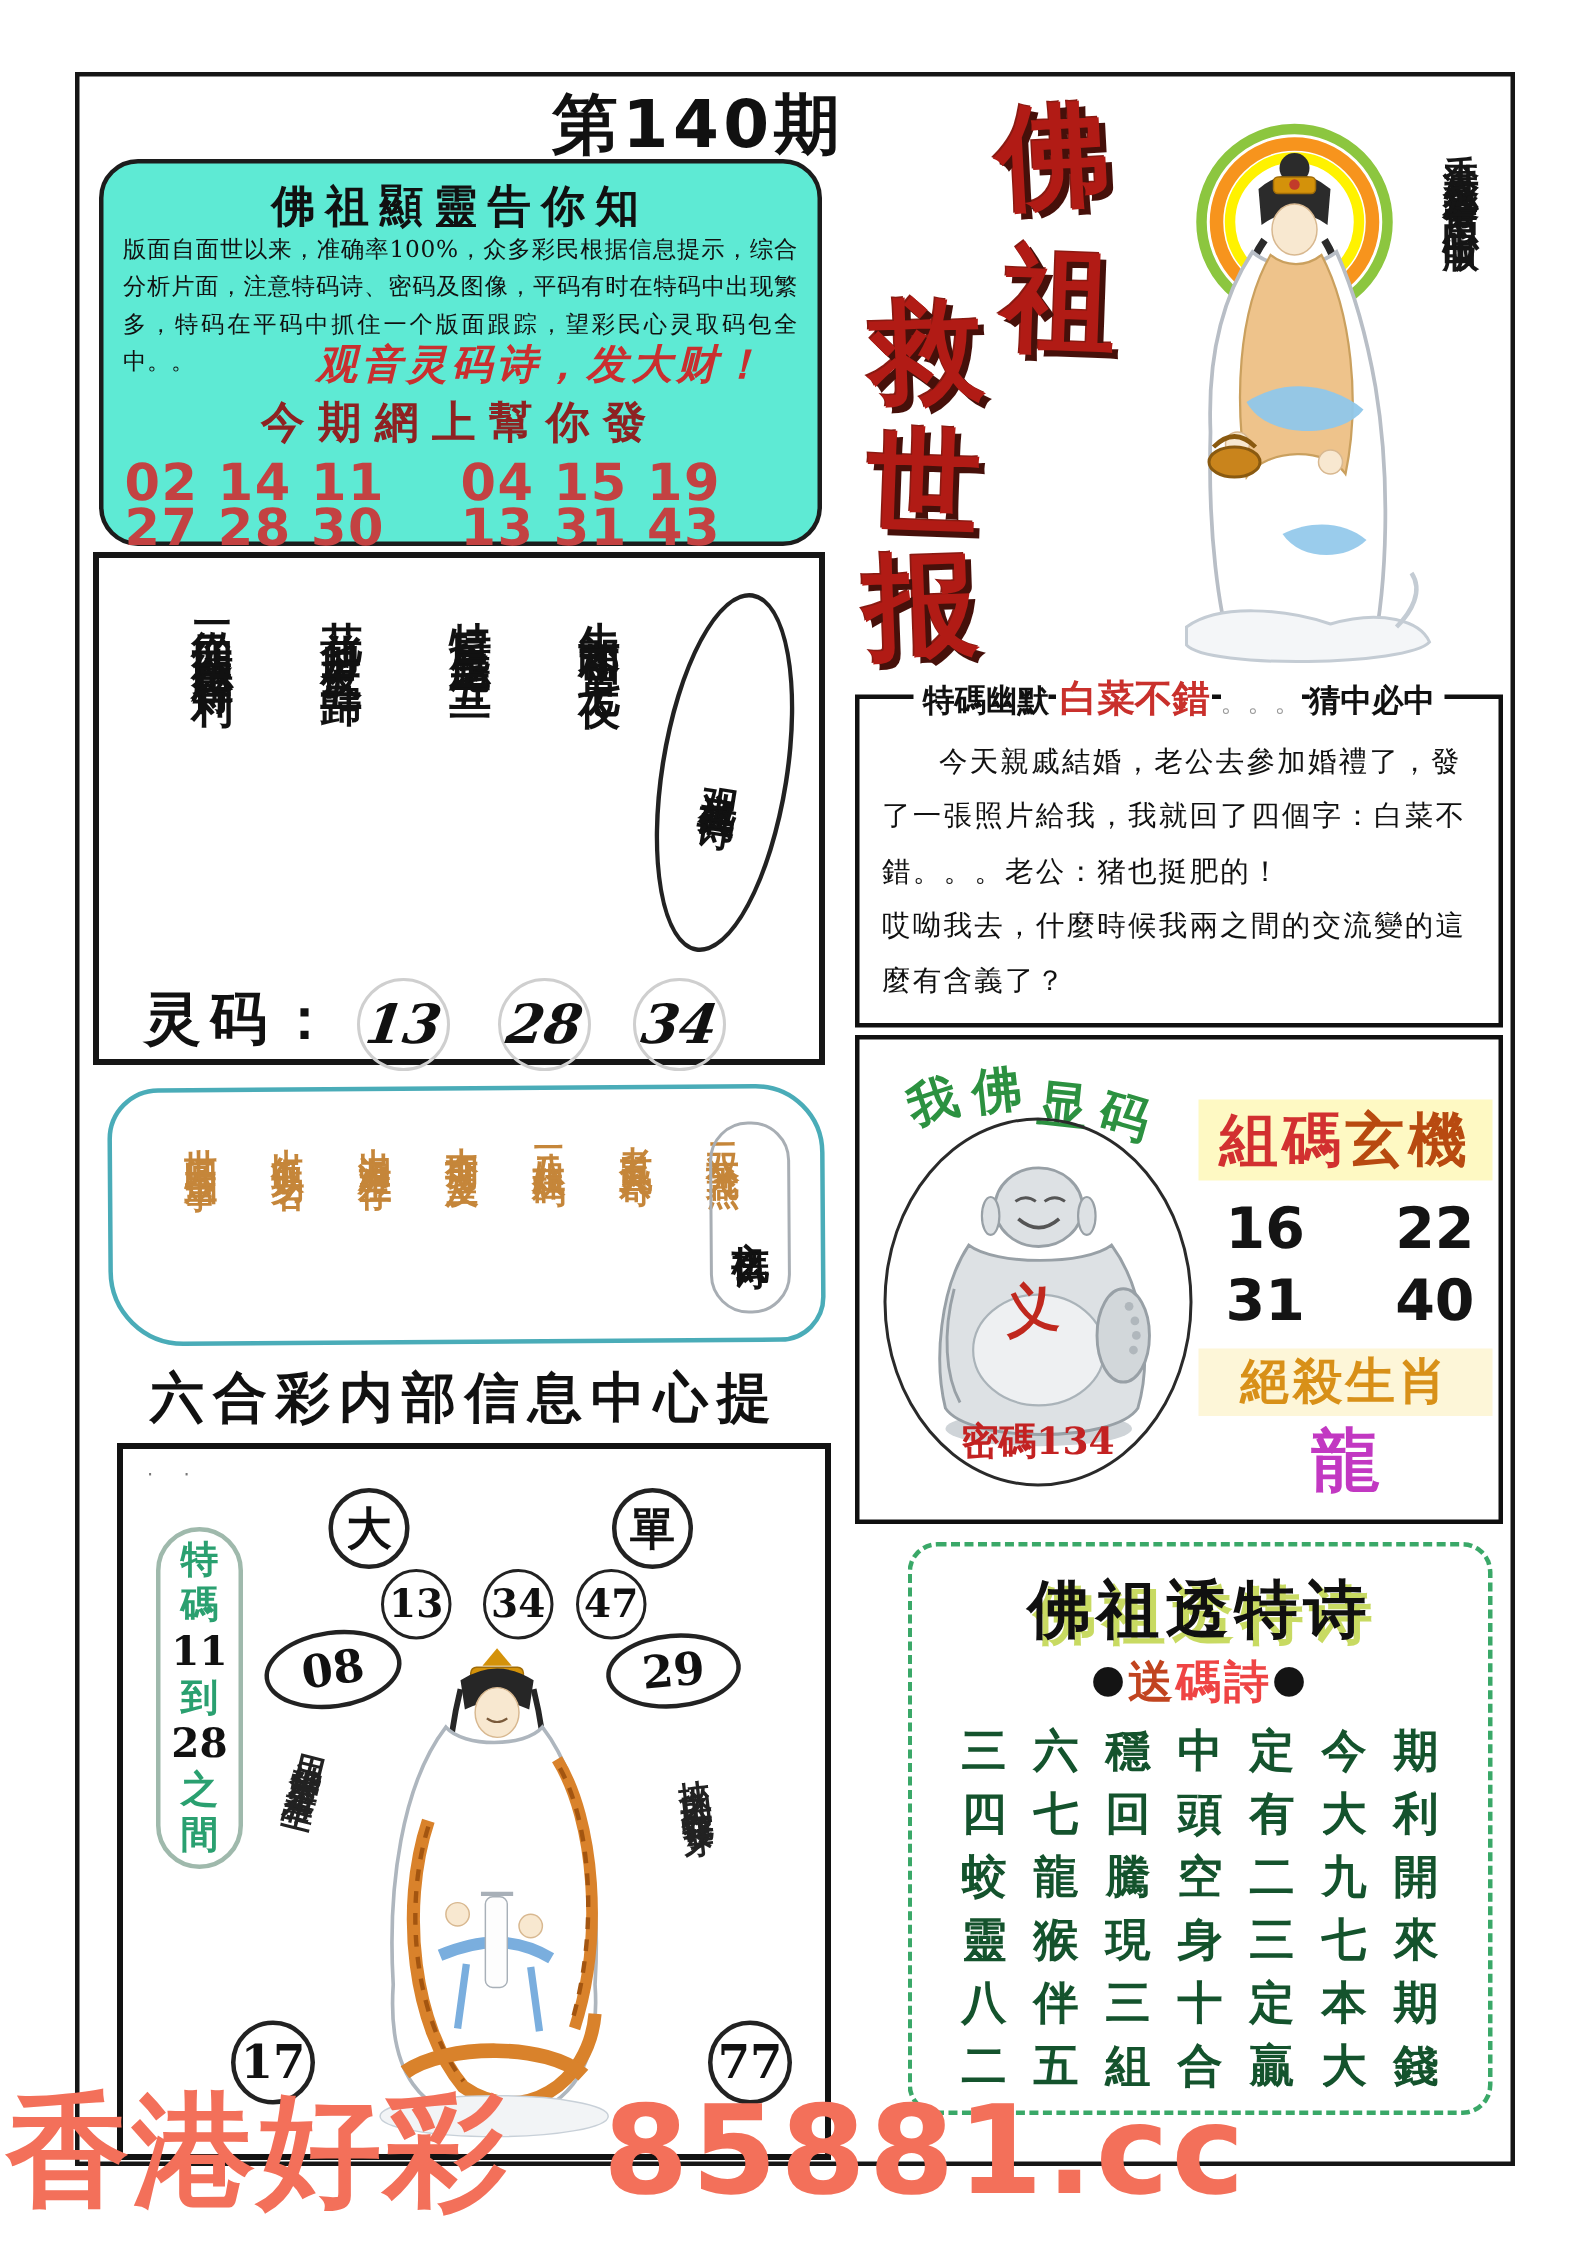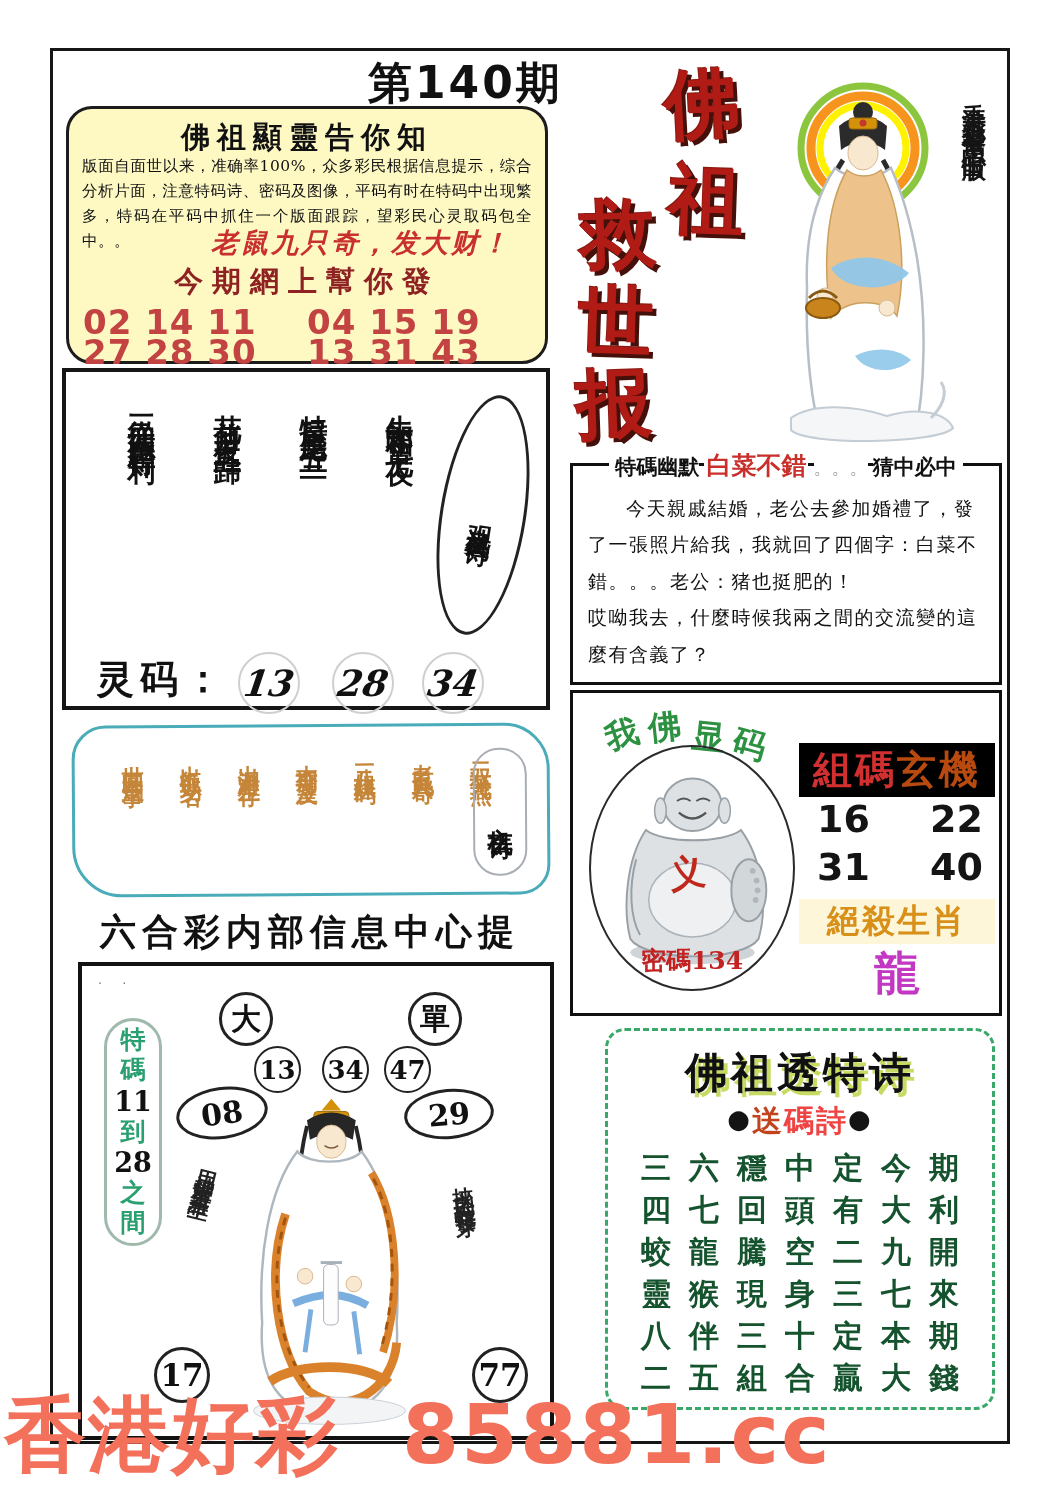--- a/index.html
+++ b/index.html
@@ -6,21 +6,21 @@
   html,body { background:#ffffff; }
   .page { position:relative; width:1063px; height:1496px; background:#fff; overflow:hidden;
           font-family:"DejaVu Sans", sans-serif; color:#111; }
   .abs { position:absolute; }
 
   .frame { left:50px; top:48px; width:960px; height:1396px; border:3px solid #161616; }
 
   .issue { left:368px; top:54px; font-size:44px; font-weight:800; letter-spacing:3px; }
 
   
-  .box1 { left:66px; top:106px; width:482px; height:258px; border:3px solid #1c1c1c; border-radius:26px; background:#fef9c3; }
+  .box1 { left:66px; top:106px; width:482px; height:258px; border:3px solid #1c1c1c; border-radius:26px; background:#5eead4; }
   .box1-title { position:absolute; top:9px; left:0; right:0; text-align:center; font-size:29px; font-weight:700;
                 letter-spacing:7px; font-family:"DejaVu Serif",serif; }
   .box1-body { position:absolute; top:45px; left:13px; right:13px; font-size:15.5px; line-height:1.62;
                letter-spacing:0.5px; font-family:"DejaVu Serif",serif; text-align:justify; }
   .blessing { position:absolute; top:116px; right:34px; font-size:27px; font-weight:700; font-style:italic;
               color:#c92f2f; letter-spacing:3px; font-family:"DejaVu Serif",serif; }
   .subtitle { position:absolute; top:153px; left:0; right:0; text-align:center; font-size:29px; font-weight:700;
               color:#8e2222; letter-spacing:9px; font-family:"DejaVu Serif",serif; }
   .numrows { position:absolute; top:198px; left:14px; right:14px; }
   .numrow { display:flex; justify-content:space-between; font-size:34px; font-weight:700; color:#c34242;
@@ -93,22 +93,22 @@
   
   .box6 { left:570px; top:690px; width:432px; height:326px; border:3.5px solid #101010; background:#fff; }
   .bud-title { position:absolute; left:30px; top:12px; display:flex; gap:12px; }
   .bud-title span { display:inline-block; font-family:"DejaVu Serif",serif; font-size:33px; font-weight:700; color:#2c9140; }
   .bud-oval { position:absolute; left:16px; top:52px; width:206px; height:246px; border:2.5px solid #2a2a2a;
               border-radius:50%; overflow:hidden; text-align:center; }
   .bud-secret { position:absolute; left:0; right:0; bottom:12px; text-align:center; font-family:"DejaVu Serif",serif;
                 font-size:25px; font-weight:700; color:#c32222; }
   .belly-char { position:absolute; left:96px; top:156px; font-family:"DejaVu Serif",serif; font-size:36px;
                 font-weight:700; color:#c0281e; transform:rotate(-8deg); z-index:3; }
-  .group-title { position:absolute; left:226px; top:50px; width:196px; text-align:center; font-family:"DejaVu Serif",serif;
-                 font-size:39px; font-weight:700; letter-spacing:3px; background:#000000; }
+  .group-title { position:absolute; left:226px; top:40px; width:196px; text-align:center; font-family:"DejaVu Serif",serif;
+                 font-size:39px; font-weight:700; letter-spacing:3px; background:#fef9c3; }
   .group-title .a { color:#d23030; } .group-title .b { color:#b84a10; }
   .group-row { position:absolute; left:244px; width:166px; display:flex; justify-content:space-between;
                font-size:38px; font-weight:700; color:#141414; }
   .kill-label { position:absolute; left:226px; top:206px; width:196px; text-align:center; font-family:"DejaVu Serif",serif;
                 font-size:33px; font-weight:700; color:#d89018; letter-spacing:2px; background:#fdf6d8; }
   .zodiac { position:absolute; left:226px; top:250px; width:196px; text-align:center; font-family:"DejaVu Serif",serif;
             font-size:46px; font-weight:700; color:#c238c2; }
 
   
   .box7 { left:605px; top:1028px; width:390px; height:382px; border:3.5px dashed #3aa868; border-radius:20px; background:#fff; }
@@ -132,21 +132,21 @@
 
 <div class="page">
 
   <div class="abs frame"></div>
 
   <div class="abs issue">第140期</div>
 
   <section class="abs box1">
     <div class="box1-title">佛祖顯靈告你知</div>
     <p class="box1-body">版面自面世以来，准确率100%，众多彩民根据信息提示，综合分析片面，注意特码诗、密码及图像，平码有时在特码中出现繁多，特码在平码中抓住一个版面跟踪，望彩民心灵取码包全中。。</p>
-    <div class="blessing">老鼠九只奇，发大财！</div>
+    <div class="blessing">观音灵码诗，发大财！</div>
     <div class="subtitle">今期網上幫你發</div>
     <div class="numrows">
       <div class="numrow">
         <span>02 14 11 27 28 30</span>
         <span>04 15 19 13 31 43</span>
       </div>
       <div class="numrow">
         <span>08 12 29 26 36 44</span>
         <span>18 23 24 31 32 44</span>
       </div>

